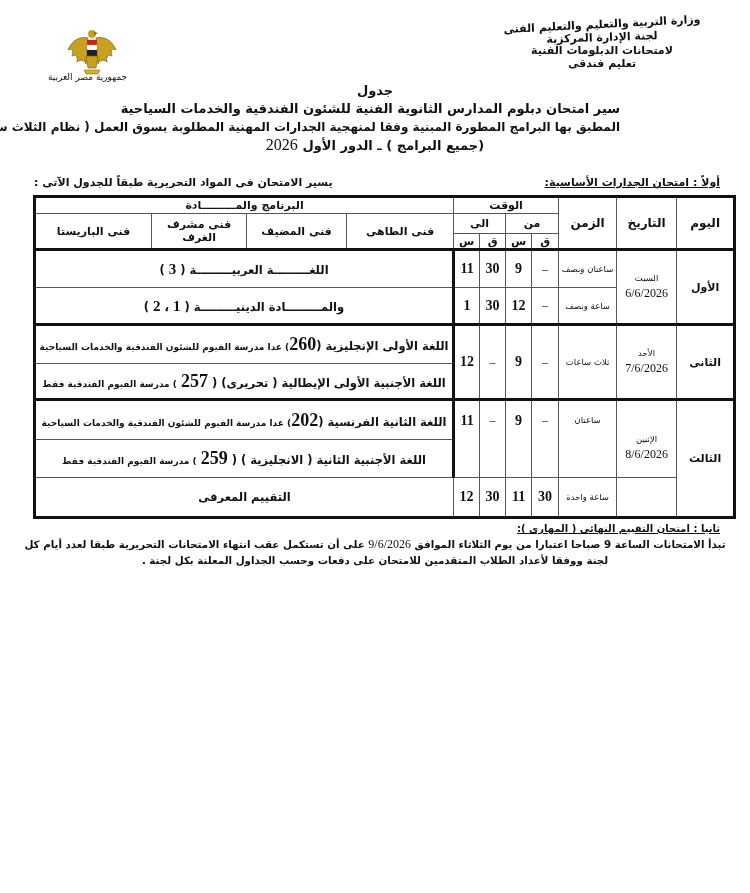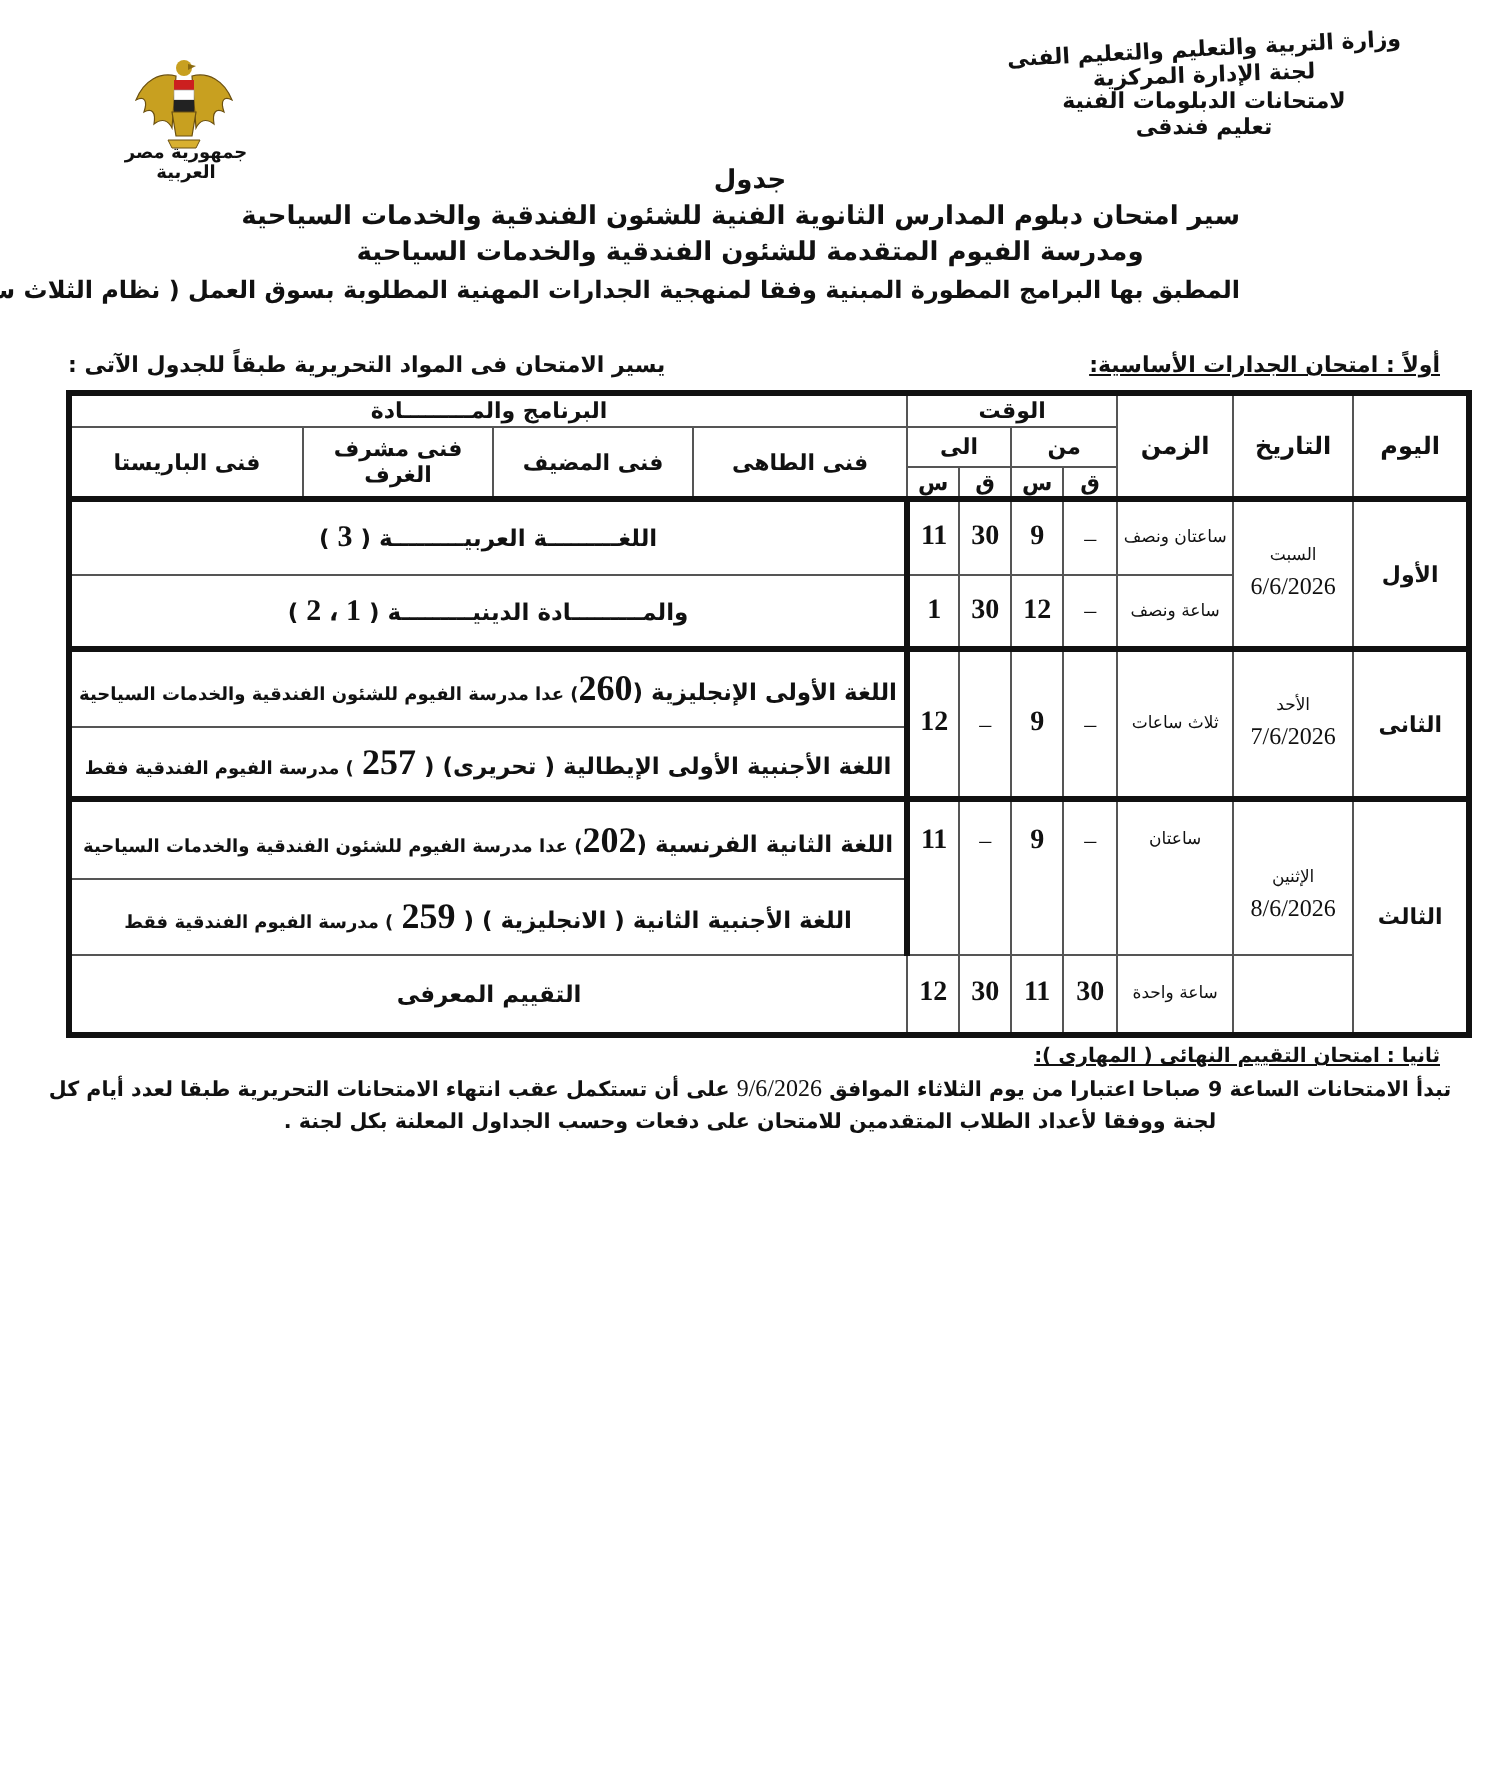--- a/index.html
+++ b/index.html
@@ -5,22 +5,22 @@
   html, body { margin:0; padding:0; background:#ffffff; }
   body { width:750px; height:893px; position:relative; overflow:hidden;
          font-family:"DejaVu Sans", sans-serif; color:#111; }
   .abs { position:absolute; }
   .ministry { right:48px; top:18px; width:200px; text-align:center; direction:rtl;
               font-weight:bold; font-size:11px; line-height:13px; }
   .ministry div { white-space:nowrap; }
   .ministry .l1 { transform:rotate(-3deg); }
   .ministry .l2 { transform:rotate(-2deg); }
   .emblem { left:62px; top:26px; width:60px; height:60px; }
-  .emblem-caption { left:48px; top:72px; width:90px; text-align:center; direction:rtl;
-                    font-weight:bold; font-size:9px; }
+  .emblem-caption { left:48px; top:72px; width:90px; text-align:left; direction:rtl;
+                    font-weight:normal; font-size:9px; }
   .titles { left:130px; top:82px; width:490px; text-align:center; direction:rtl; font-weight:bold; }
   .titles .t0 { font-size:13px; line-height:18px; }
   .titles .tl { font-size:13px; line-height:18px; white-space:nowrap; }
   .titles .tl.small { font-size:12px; letter-spacing:-0.2px; }
   .titles .tl .yr { font-family:"Liberation Serif", serif; font-weight:normal; font-size:16px; }
   .intro-right { right:30px; top:176px; direction:rtl; font-weight:bold; font-size:11px; white-space:nowrap;text-decoration:underline; }
   .intro-left { left:34px; top:176px; direction:rtl; font-weight:bold; font-size:11px; white-space:nowrap; }
 
   table.sched { position:absolute; left:33px; top:195px; width:700px; border-collapse:collapse;
                 direction:rtl; table-layout:fixed; border:3px solid #111; }
@@ -69,22 +69,25 @@
   <rect x="25" y="24" width="10" height="6" fill="#222"></rect>
 
   <path d="M24 30 L36 30 L34 42 L26 42 Z" fill="#c8a020" stroke="#6b5010" stroke-width="0.6"></path>
   <path d="M22 44 L38 44 L36 48 L24 48 Z" fill="#d8b030" stroke="#6b5010" stroke-width="0.5"></path>
 </svg>
 <div class="abs emblem-caption">جمهورية مصر العربية</div>
 
 <div class="abs titles">
   <div class="t0">جدول</div>
   <div class="tl">سير امتحان دبلوم المدارس الثانوية الفنية للشئون الفندقية والخدمات السياحية</div>
-  <div class="tl">ومدرسة الفيوم المتقدمة للشئون الفندقية والخدمات السياحية</div>
   <div class="tl small">المطبق بها البرامج المطورة المبنية وفقا لمنهجية الجدارات المهنية المطلوبة بسوق العمل ( نظام الثلاث سنوات</div>
+  <div class="tl">
+    <span>(جميع البرامج ) ـ الدور الأول</span>
+    <span class="yr">2026</span>
+  </div>
 </div>
 
 <div class="abs intro-right">أولاً : امتحان الجدارات الأساسية:</div>
 <div class="abs intro-left">يسير الامتحان فى المواد التحريرية طبقاً للجدول الآتى :</div>
 
 <table class="sched">
   <colgroup>
     <col style="width:58px">
     <col style="width:60px">
     <col style="width:58px">

